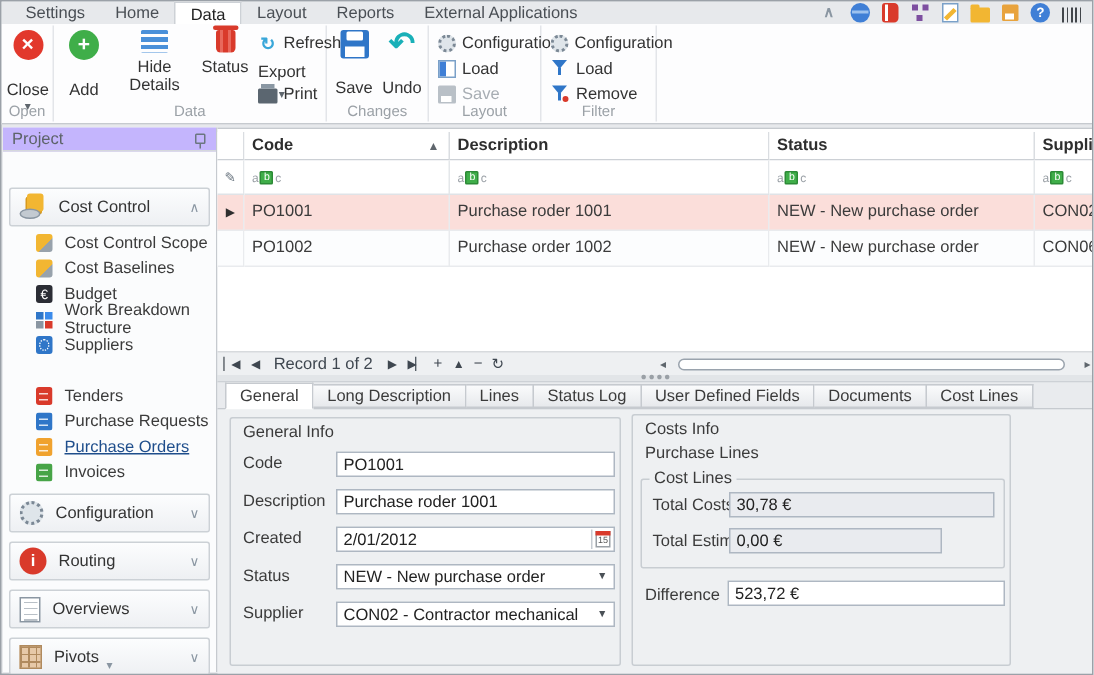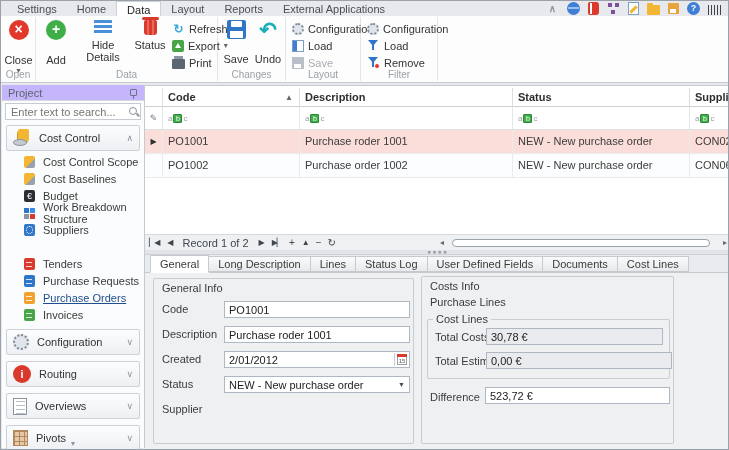--- a/index.html
+++ b/index.html
@@ -186,21 +186,21 @@
         <div class="lbl" style="margin-top:4px;">Hide Details</div>
       </div>
       <div class="bigbtn" style="left:96px;width:36px;">
         <div class="cicon i-trash"></div>
         <div class="lbl" style="margin-top:4px;">Status</div>
       </div>
       <div class="smallbtn" style="left:136px;top:4px;">
         <span class="g-refresh">↻</span>
         <span>Refresh</span>
       </div>
-      <div class="smallbtn" style="left:136px;top:21px;">
+      <div class="smallbtn" style="left:136px;top:21px;flex-direction:column;">
         <span class="i-export"></span>
         <span>Export</span>
         <span style="color:#5f666d;font-size:8px;">▾</span>
       </div>
       <div class="smallbtn" style="left:136px;top:38px;">
         <span class="i-print"></span>
         <span>Print</span>
       </div>
       <div class="rgl">Data</div>
     </div>
@@ -249,24 +249,20 @@
         <span>Remove</span>
       </div>
       <div class="rgl">Filter</div>
     </div>
   </div>
 
   <div class="sidebar">
     <div class="sb-head">
       <span>Project</span>
       <span class="pin"></span>
-    </div>
-    <div class="sb-search">
-      <input placeholder="Enter text to search..." style="">
-      <span class="mag"></span>
     </div>
     <div class="hint" style="top:38px;">▴</div>
 
     <div class="sb-group" style="top:40px;">
       <span class="coins"></span>
       <span class="gl">Cost Control</span>
       <span class="chev">∧</span>
     </div>
 
     <div class="sb-item" style="top:68px;">
@@ -440,35 +436,39 @@
           </span>
         </div>
 
       <div class="flabel" style="left:8px;top:97px;">Status</div>
       <div class="fctl" style="left:70px;top:97px;width:186px;">
         <input style="right: 16px; width: calc(100% - 16px);" value="NEW - New purchase order">
         <span class="ddbtn">▼</span>
         </div>
 
       <div class="flabel" style="left:8px;top:122px;">Supplier</div>
+      <div class="fctl" style="left:70px;top:122px;width:186px;">
+        <input style="right: 16px; width: calc(100% - 16px);" value="CON02 - Contractor mechanical">
+        <span class="ddbtn">▼</span>
+        </div>
     </div>
 
     <div class="gbox" style="left:276px;top:3px;width:253px;height:168px;">
       <div class="gtitle">Costs Info</div>
 
       <div class="flabel" style="left:8px;top:17px;">Purchase Lines</div>
 
       <div class="gbox nested" style="left:5px;top:42px;width:243px;height:60px;">
         <div class="gtitle2">Cost Lines</div>
         <div class="flabel" style="left:7px;top:9px;">Total Costs</div>
         <div class="fctl ro" style="left:58px;top:8px;width:177px;">
           <input value="30,78 €" style="">
           </div>
         <div class="flabel" style="left:7px;top:33px;">Total Estimate</div>
-        <div class="fctl ro" style="left:58px;top:32px;width:186px;">
+        <div class="fctl ro" style="left:58px;top:32px;width:142px;">
           <input value="0,00 €" style="">
           </div>
       </div>
 
       <div class="flabel" style="left:8px;top:112px;">Difference</div>
       <div class="fctl" style="left:63px;top:110px;width:185px;">
         <input value="523,72 €" style="">
         </div>
     </div>
   </div>

